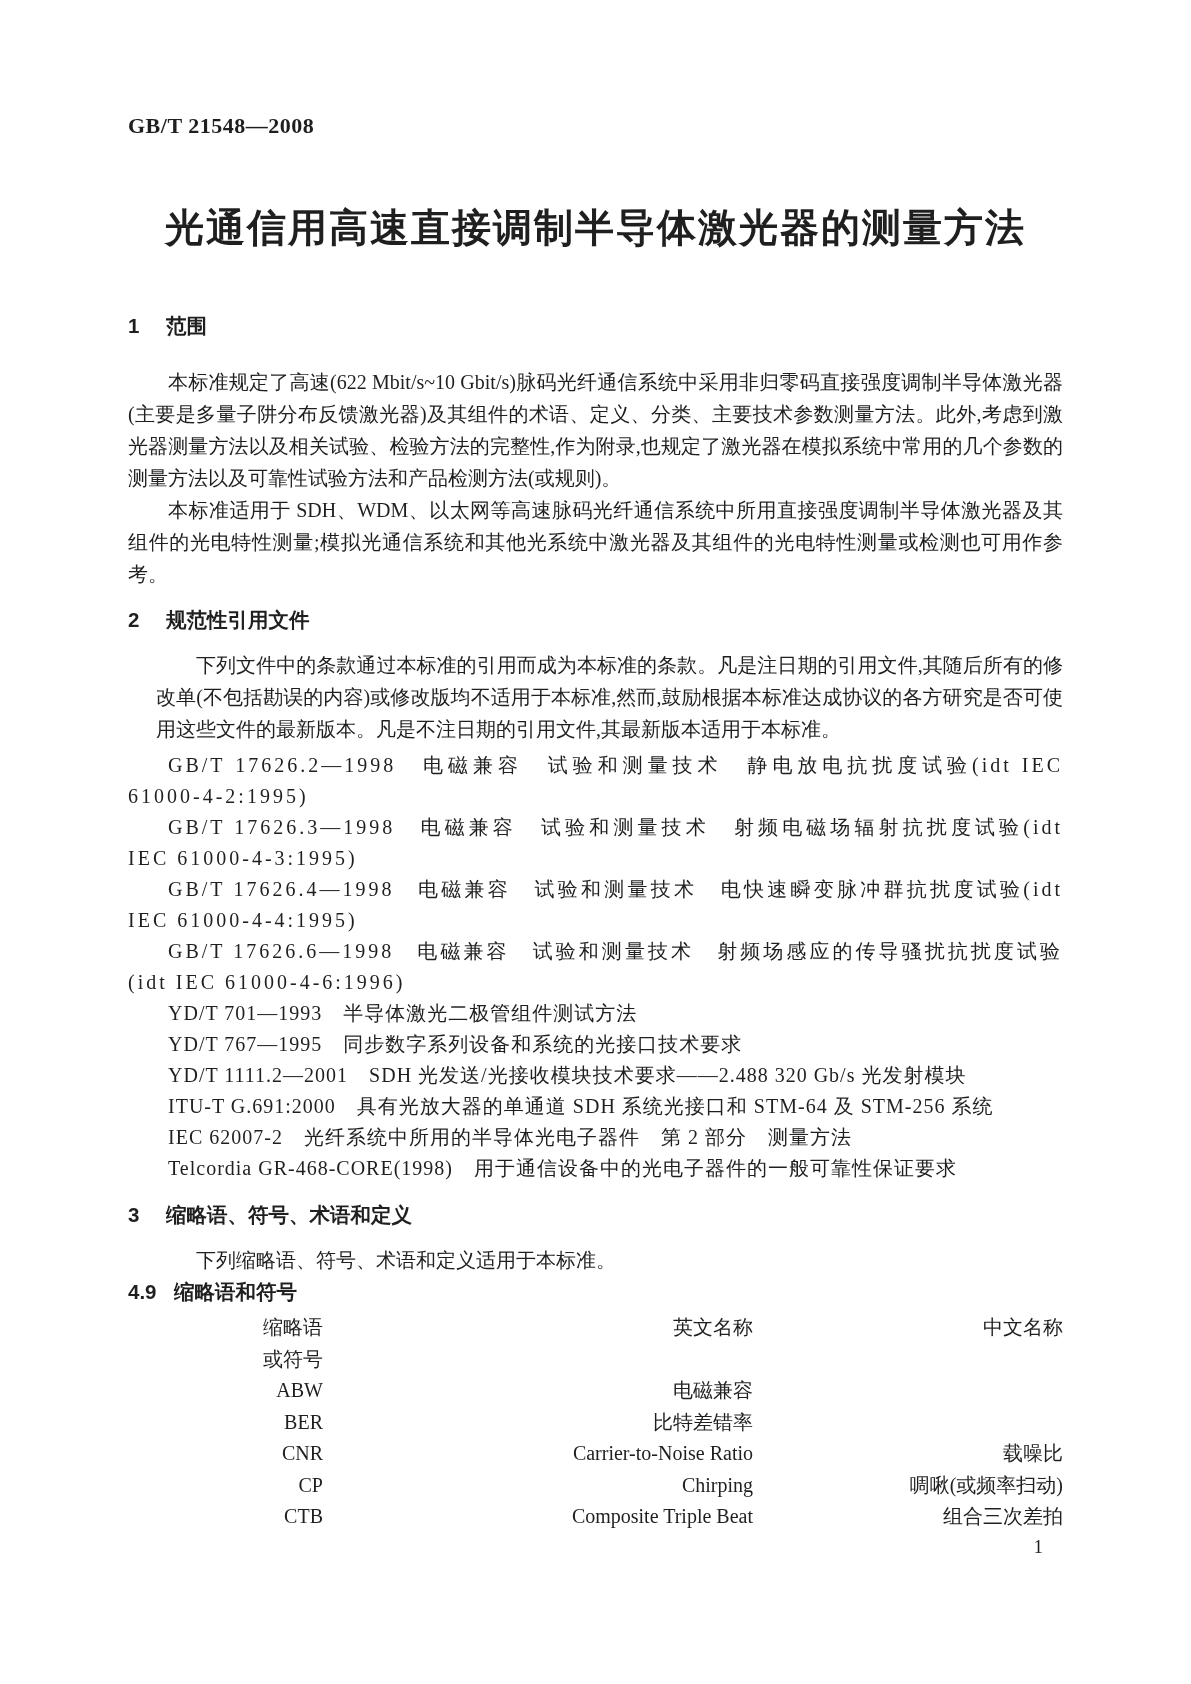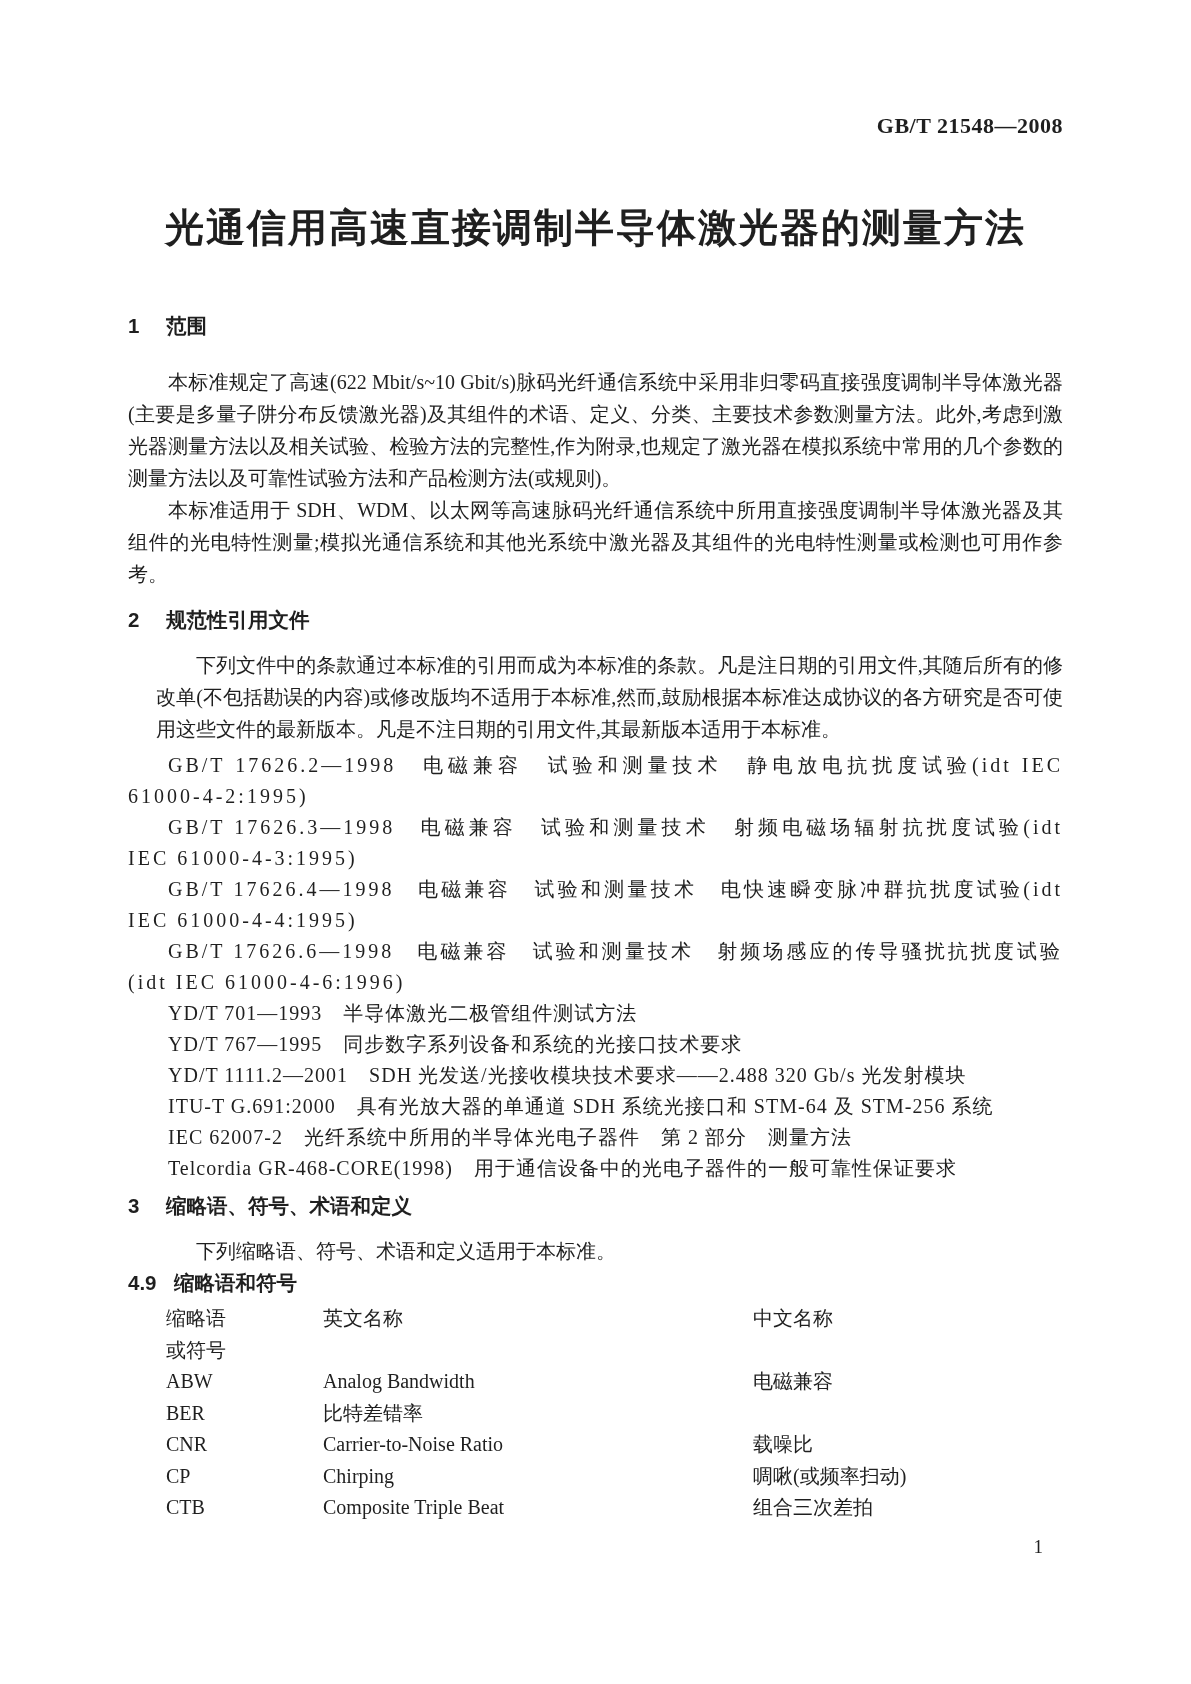--- a/index.html
+++ b/index.html
@@ -8,21 +8,21 @@
     width: 1191px;
     height: 1684px;
     background: #ffffff;
     color: #1f1f1f;
     font-family: "Liberation Serif", "DejaVu Serif", serif;
     overflow: hidden;
   }
   .content { padding: 112px 128px 0 128px; }
 
   .doc-code {
-    text-align: right;
+    text-align: left;
     font-weight: bold;
     font-size: 22px;
     line-height: 28px;
     letter-spacing: 0.5px;
   }
 
   .doc-title {
     margin: 66px 0 0 0;
     text-align: center;
     font-family: "Liberation Sans", "DejaVu Sans", sans-serif;
@@ -34,21 +34,21 @@
 
   h2.sec, h3.subsec {
     margin: 0;
     font-family: "Liberation Sans", "DejaVu Sans", sans-serif;
     font-weight: bold;
     font-size: 20.5px;
     line-height: 32px;
   }
   h2.s1 { margin-top: 60px; }
   h2.s2 { margin-top: 14px; }
-  h2.s3 { margin-top: 6px; }
+  h2.s3 { margin-top: 15px; }
   .num  { display: inline-block; min-width: 38px; }
   .num-sub { display: inline-block; min-width: 46px; }
 
   p.body-para {
     margin: 0;
     font-size: 20px;
     line-height: 32px;
     text-indent: 2em;
     text-align: justify;
     text-align-last: left;
@@ -61,21 +61,21 @@
     margin: 0;
     font-size: 20px;
     line-height: 31px;
     text-indent: 2em;
     text-align: justify;
     text-align-last: left;
     letter-spacing: 1px;
   }
   .refs p.wide { letter-spacing: 3px; }
 
-  .abbr-table { margin-top: 4px; font-size: 20px; }
+  .abbr-table { margin-top: 4px; font-size: 20px; text-align: right; }
   .trow {
     display: grid;
     grid-template-columns: 157px 430px 1fr;
     padding-left: 38px;
     line-height: 31.5px;
   }
   .trow .cell { white-space: nowrap; }
 
   .page-number {
     position: absolute;
@@ -126,21 +126,20 @@
         <div class="cell">英文名称</div>
         <div class="cell">中文名称</div>
       </div>
       <div class="trow">
         <div class="cell">或符号</div>
         <div class="cell"></div>
         <div class="cell"></div>
       </div>
       <div class="trow">
         <div class="cell">ABW</div>
-        <div class="cell">Analog Bandwidth</div>
         <div class="cell">电磁兼容</div>
       </div>
       <div class="trow">
         <div class="cell">BER</div>
         <div class="cell">比特差错率</div>
       </div>
       <div class="trow">
         <div class="cell">CNR</div>
         <div class="cell">Carrier-to-Noise Ratio</div>
         <div class="cell">载噪比</div>

